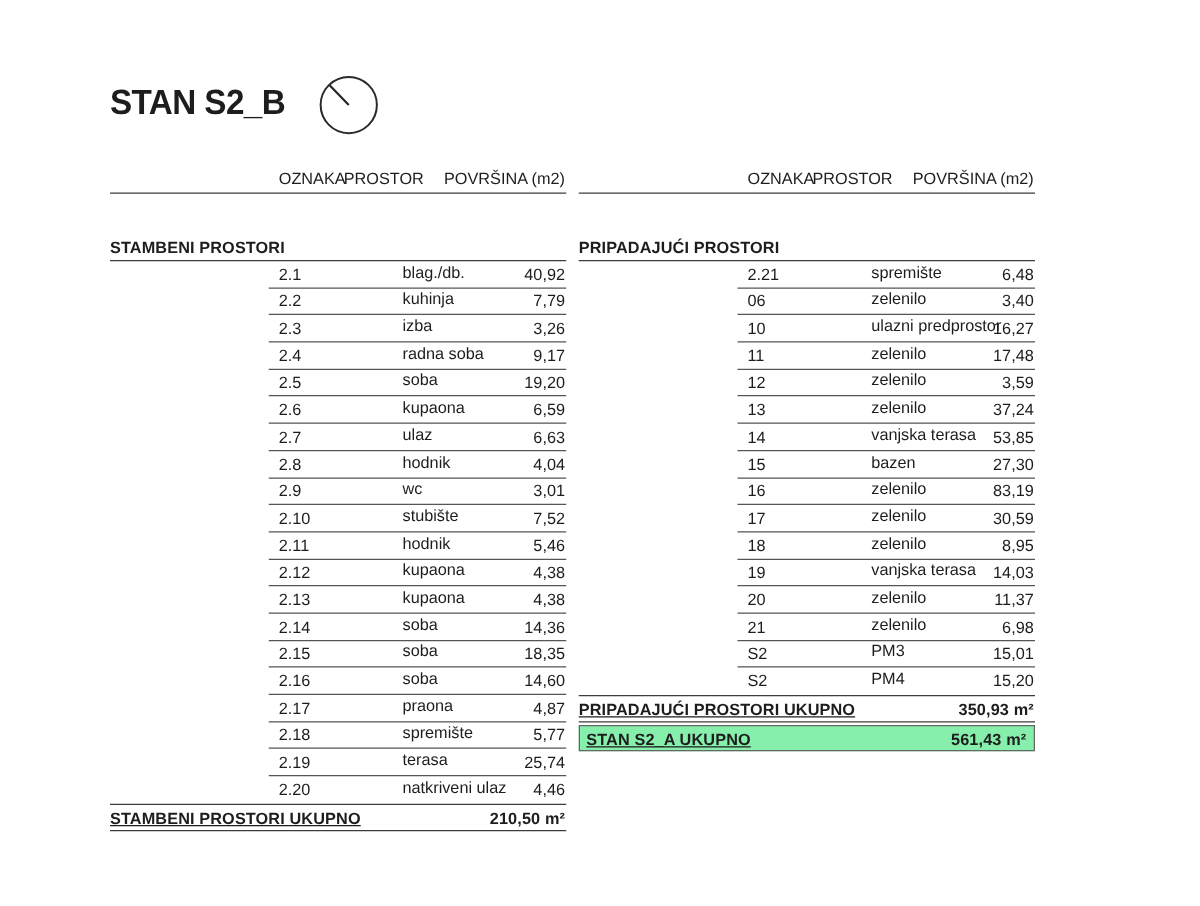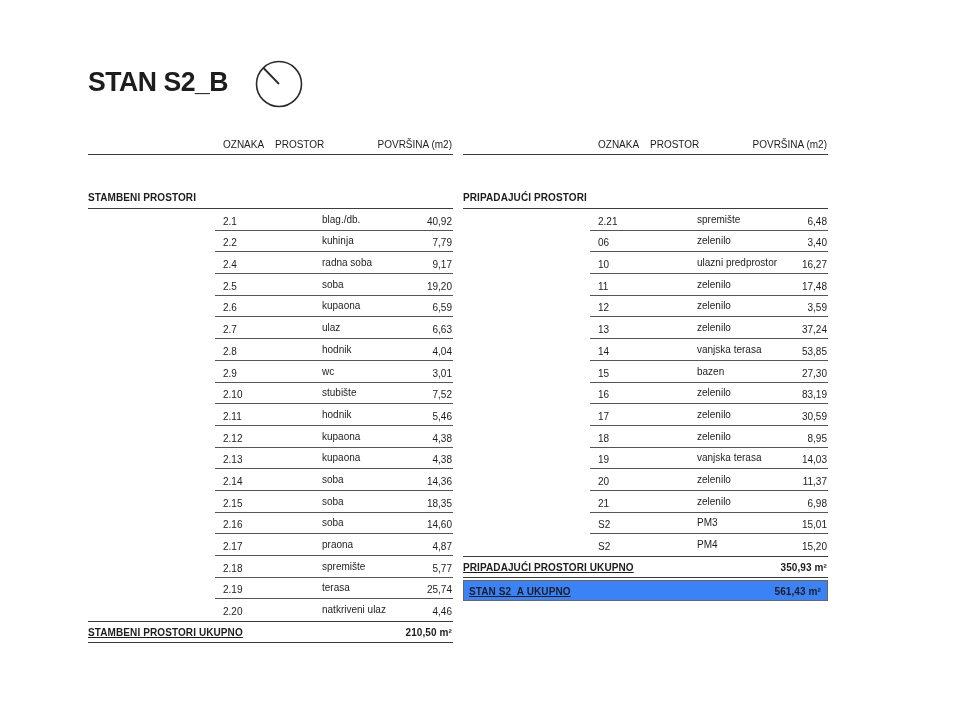--- a/index.html
+++ b/index.html
@@ -14,21 +14,21 @@
     position:absolute; left:88px; top:66px;
     font-size:28px; font-weight:bold; letter-spacing:-0.5px;
     transform:scaleX(0.95); transform-origin:left;
     white-space:nowrap;
   }
   .compass {
     position:absolute; left:254px; top:59px; width:50px; height:50px;
   }
   .area-table {
     position:absolute; top:133px; width:365px;
-    font-size:10px;
+    font-size:13px;
   }
   #table-left  { left:88px; }
   #table-right { left:463px; }
 
   .hdr-row { position:relative; height:21px; }
   .hdr-oznaka   { position:absolute; left:135px; bottom:4px; }
   .hdr-prostor  { position:absolute; left:187px; bottom:4px;margin-top:20px; }
   .hdr-povrsina { position:absolute; right:1px;  bottom:4px; }
 
   .hline { height:0; border-top:1.5px solid #3c3c3c; }
@@ -50,21 +50,21 @@
     position:relative; height:22px; line-height:19px; font-weight:bold;
     border-top:1.5px solid #3c3c3c; border-bottom:1.5px solid #3c3c3c;
     padding-top:1px; letter-spacing:0.1px;
   }
   .total-row .t-label { position:absolute; left:0;text-decoration:underline; }
   .total-row .t-val   { position:absolute; right:1px; }
 
   .total-row.boxed {
     margin-top:2px; height:21px;
     border:1px solid #666666;
-    background:#3b82f6;
+    background:#86efac;
     padding:1px 0 0 0;
   }
   .total-row.boxed .t-label { left:5px; }
   .total-row.boxed .t-val   { right:6px; }
 </style>
 </head>
 <body>
 
 <div class="page-title">STAN S2_B</div>
 
@@ -85,20 +85,26 @@
     <div class="data-row">
       <span class="c-ozn">2.1</span>
       <span class="c-pro">blag./db.</span>
       <span class="c-val">40,92</span>
       <span class="sep"></span>
     </div>
     <div class="data-row">
       <span class="c-ozn">2.2</span>
       <span class="c-pro">kuhinja</span>
       <span class="c-val">7,79</span>
+      <span class="sep"></span>
+    </div>
+    <div class="data-row">
+      <span class="c-ozn">2.3</span>
+      <span class="c-pro">izba</span>
+      <span class="c-val">3,26</span>
       <span class="sep"></span>
     </div>
     <div class="data-row">
       <span class="c-ozn">2.4</span>
       <span class="c-pro">radna soba</span>
       <span class="c-val">9,17</span>
       <span class="sep"></span>
     </div>
     <div class="data-row">
       <span class="c-ozn">2.5</span>

